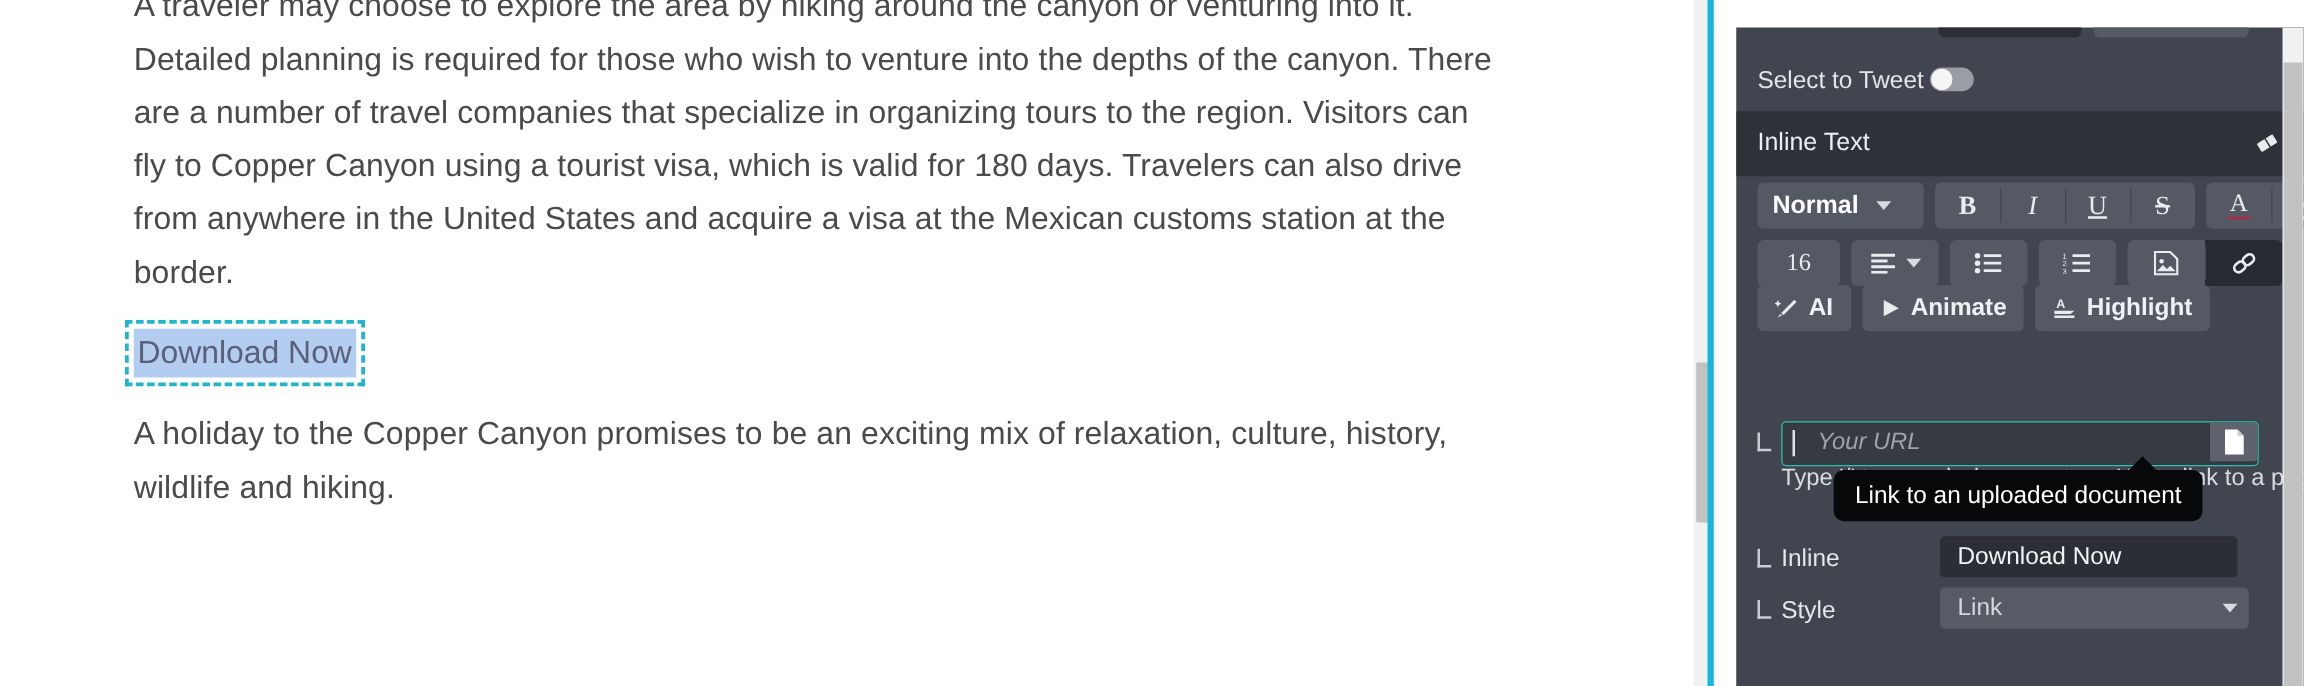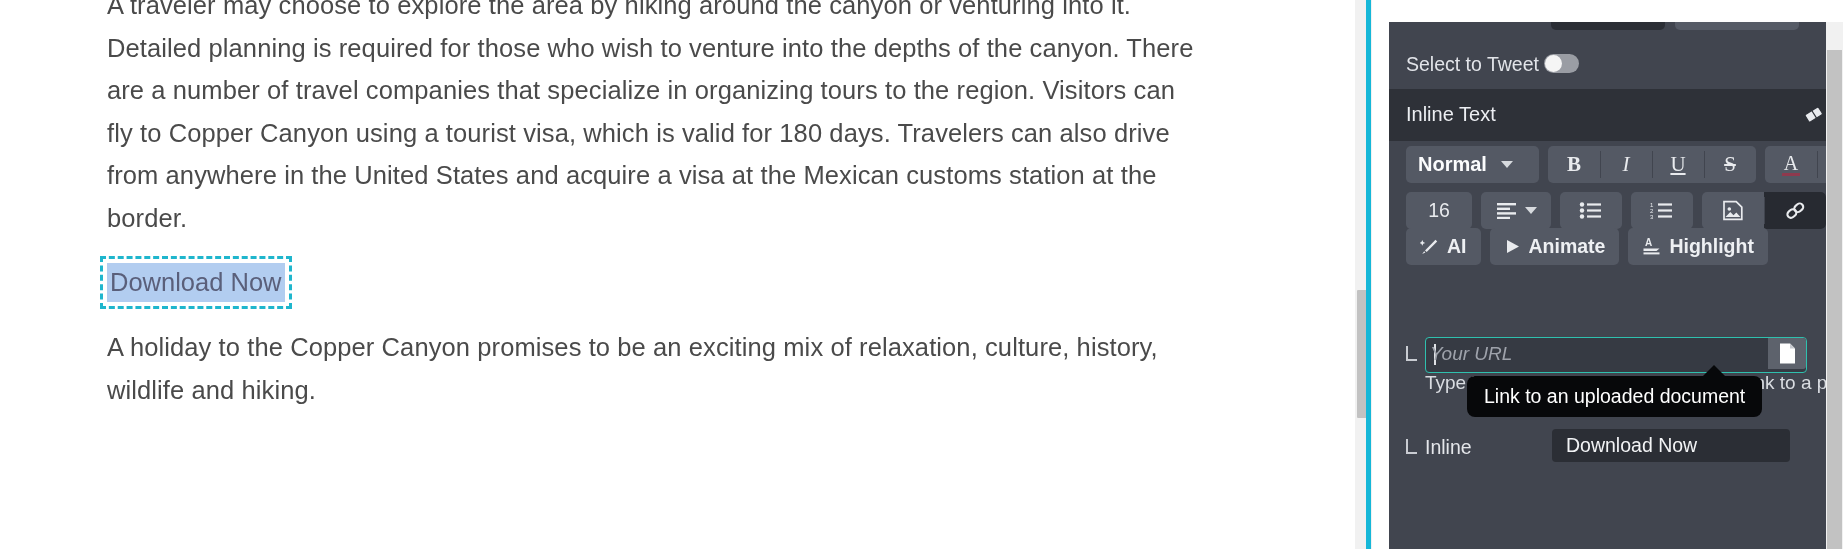--- a/index.html
+++ b/index.html
@@ -158,21 +158,21 @@
     border-left:2.5px solid #c9ccd2;border-bottom:2.5px solid #c9ccd2;
   }
   .url-box{
     position:absolute;left:36px;top:2px;width:380px;height:34px;
     background:#363a43;border:1.5px solid #2fc0ae;border-radius:4px;
   }
   .caret-bar{
     position:absolute;left:8px;top:6px;width:1.5px;height:21px;background:#dfe1e5;
   }
   .url-ph{
-    position:absolute;left:4px;top:5px;
+    position:absolute;left:28px;top:5px;
     font-style:italic;font-size:19px;color:#9ea2ab;
   }
   .doc-btn{
     position:absolute;right:0px;top:0px;width:38px;height:31px;
     background:#5d626c;border-radius:0 3px 3px 0;
     display:flex;align-items:center;justify-content:center;
   }
 
   .hint{
     position:absolute;left:36px;top:350px;
@@ -312,21 +312,21 @@
               <path d="M18 2.5 L8 10.5 L10.8 13.3 L19.3 4 Z" fill="#e9ebee"></path>
               <path d="M7.2 11.3 L4.2 15.2 L9.1 14.2 Z" fill="#e9ebee"></path>
             </svg>
             <span style="display:block;width:18px;height:3px;background:#ffffff;margin-top:1px;"></span>
           </span>
         </div>
       </div>
     </div>
 
     <div class="row3">
-      <div class="seg" style="width:66px;justify-content:center;">
+      <div class="seg" style="width:66px;justify-content:center;font-family:Liberation Serif, serif;">
         <span style="font-size:19.5px;color:#e9ebee;">16</span>
       </div>
 
       <div class="seg" style="width:70px;justify-content:center;">
         <span>
           <svg width="22" height="17" viewBox="0 0 22 17">
             <rect x="1" y="1" width="19" height="2.4" fill="#e9ebee"></rect>
             <rect x="1" y="5.6" width="13" height="2.4" fill="#e9ebee"></rect>
             <rect x="1" y="10.2" width="19" height="2.4" fill="#e9ebee"></rect>
             <rect x="1" y="14.8" width="13" height="2.2" fill="#e9ebee"></rect>
@@ -440,19 +440,27 @@
     </div>
 
     <div class="label-row">
       <span class="elbow"></span>
       <span class="lrow-txt">Inline</span>
       <div class="val-box">
         <span>Download Now</span>
       </div>
     </div>
 
+    <div class="style-row">
+      <span class="elbow"></span>
+      <span class="lrow-txt">Style</span>
+      <div class="sel-box">
+        <span>Link</span>
+        <span class="caret"></span>
+      </div>
+    </div>
 
     <div class="pn-track">
       <div class="pn-thumb"></div>
     </div>
 
   </div>
 </div>
 
 </body></html>

